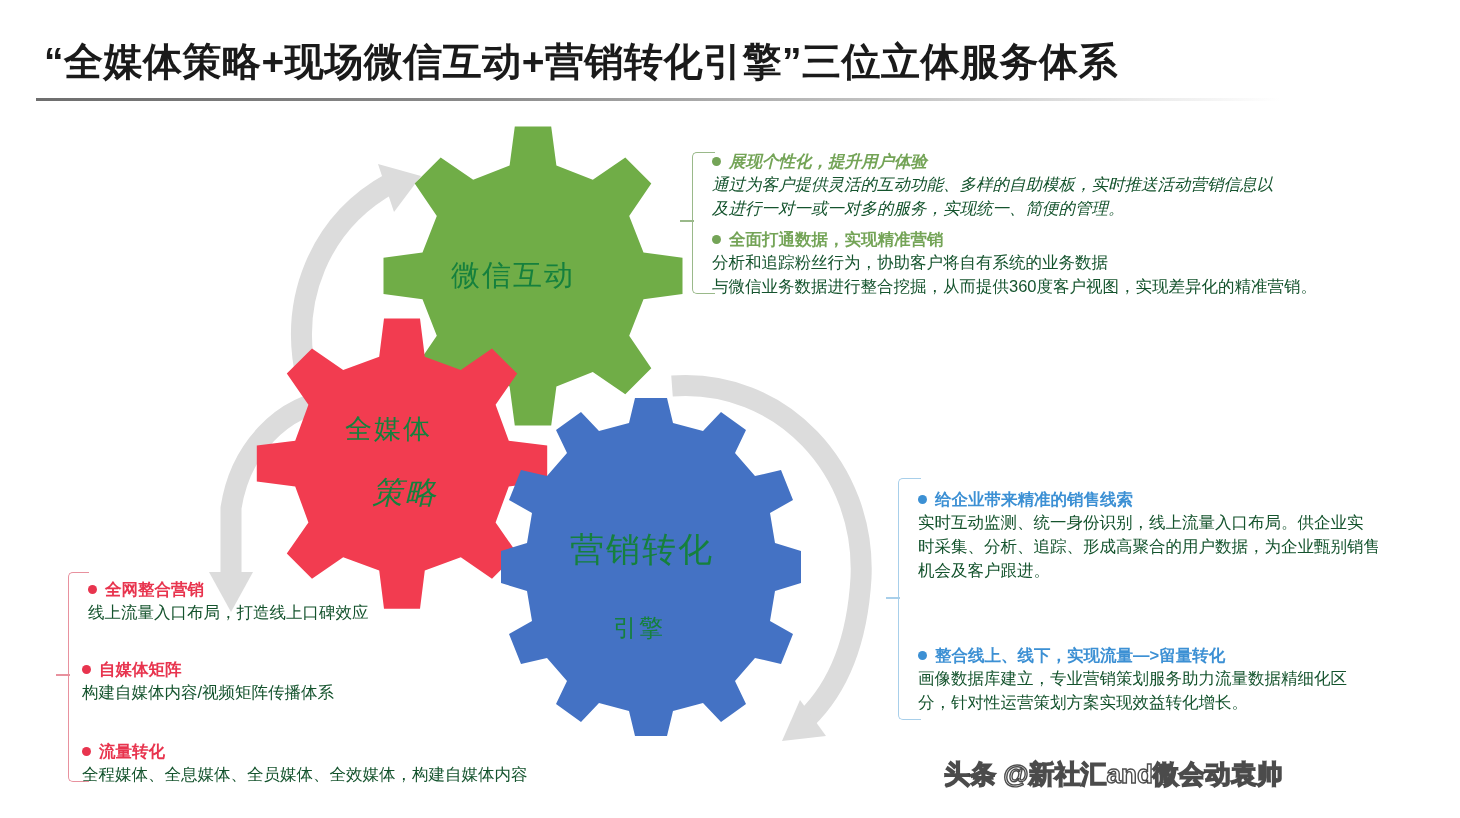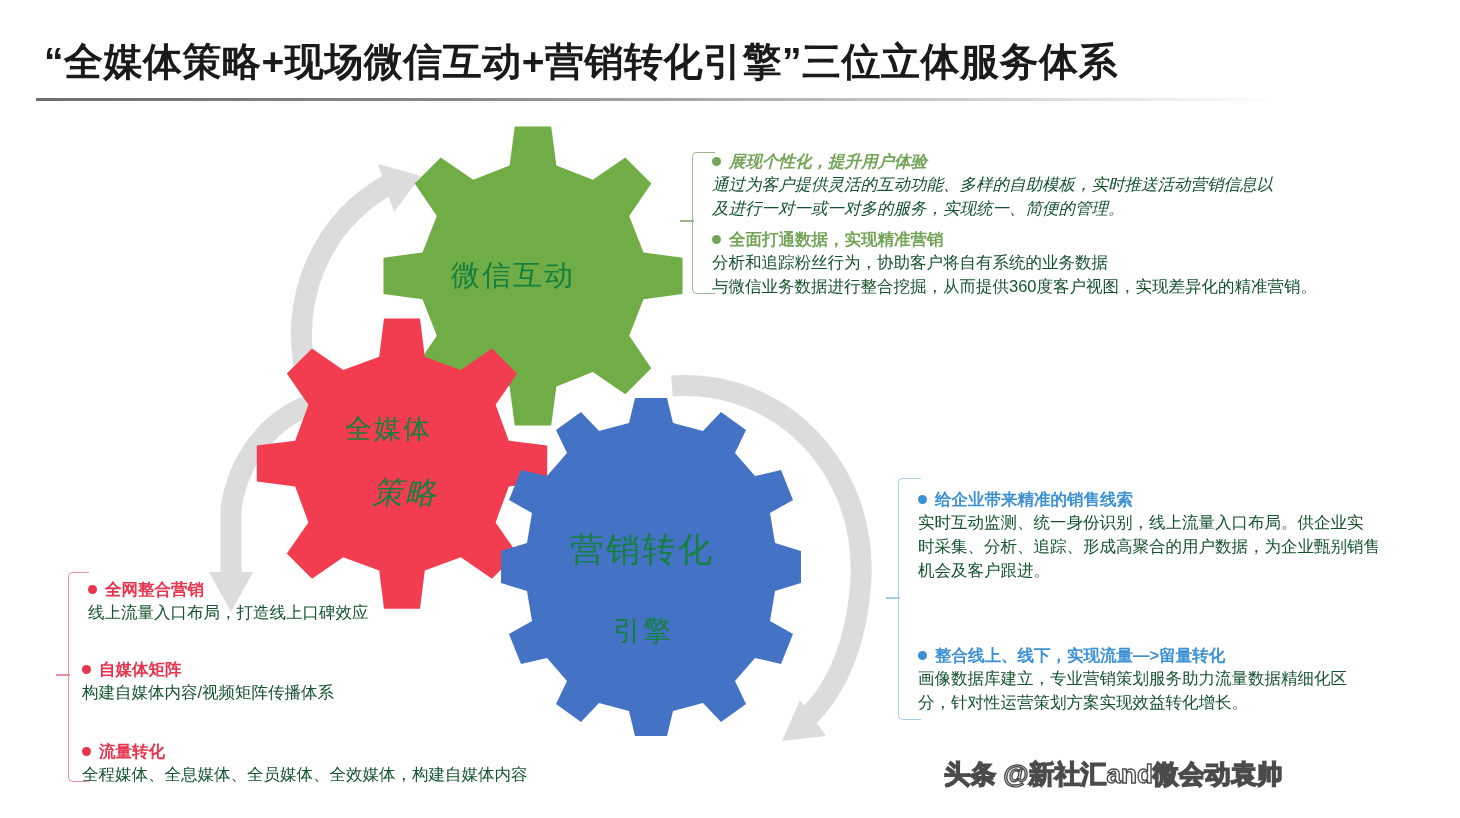--- a/index.html
+++ b/index.html
@@ -79,21 +79,21 @@
   }
   #label-blue-1 {
     left: 570px;
     top: 527px;
     font-size: 34px;
     letter-spacing: 2px;
   }
   #label-blue-2 {
     left: 613px;
     top: 612px;
-    font-size: 28px;
+    font-size: 24px;
     letter-spacing: 2px;
   }
 
   
   .callout {
     position: absolute;
   }
   .cl-head {
     font-size: 16.5px;
     font-weight: 700;

